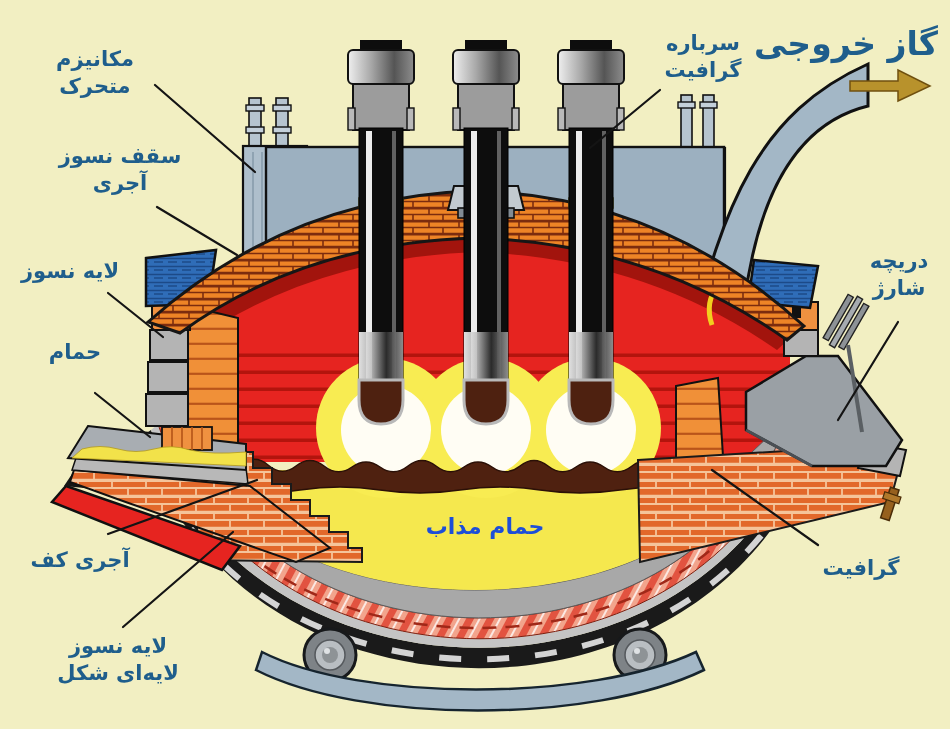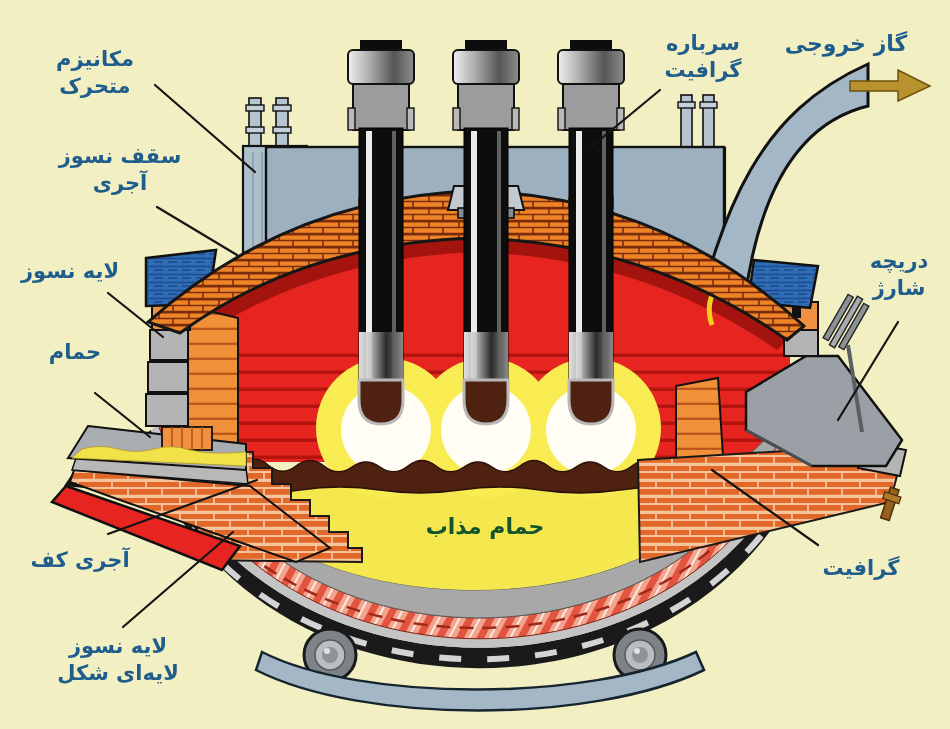--- a/index.html
+++ b/index.html
@@ -3,22 +3,22 @@
 <meta charset="utf-8">
 <style>
   html,body{margin:0;padding:0;}
   body{width:950px;height:729px;background:#f2efc2;position:relative;overflow:hidden;
        font-family:"DejaVu Sans",sans-serif;}
   #stage{position:absolute;left:0;top:0;width:950px;height:641px;}
   svg{position:absolute;left:0;top:0;}
   .lbl{position:absolute;transform:translate(-50%,-50%);color:#1f5e8c;font-weight:bold;
        font-size:21px;line-height:1.3;text-align:center;direction:rtl;white-space:nowrap;}
   .lbl span{display:block;}
-  .lbl.big{font-size:22px;}
-  .lbl.bath{font-size:22px;color:#14532d;text-align:right;}
+  .lbl.big{font-size:33px;}
+  .lbl.bath{font-size:22px;color:#1d4ed8;text-align:right;}
 </style>
 </head>
 <body>
 
 <div id="stage">
 
 <svg width="950" height="729" viewBox="0 0 950 729">
   <defs>
     <pattern id="domeBrick" width="30" height="13" patternUnits="userSpaceOnUse">
       <rect width="30" height="13" fill="#ee8426"></rect>

